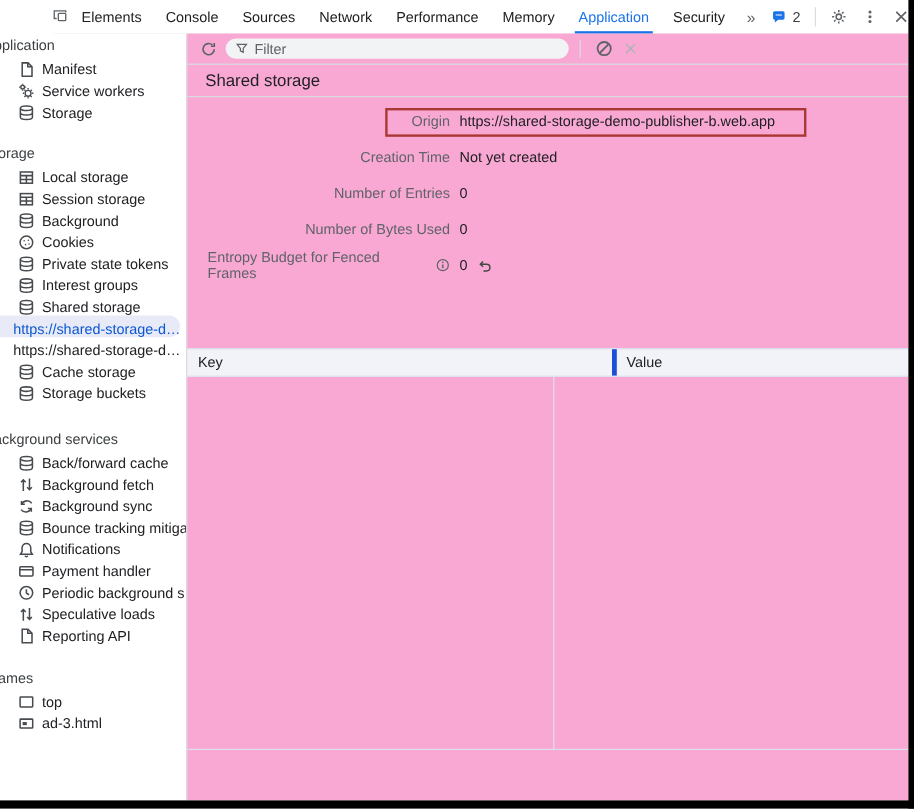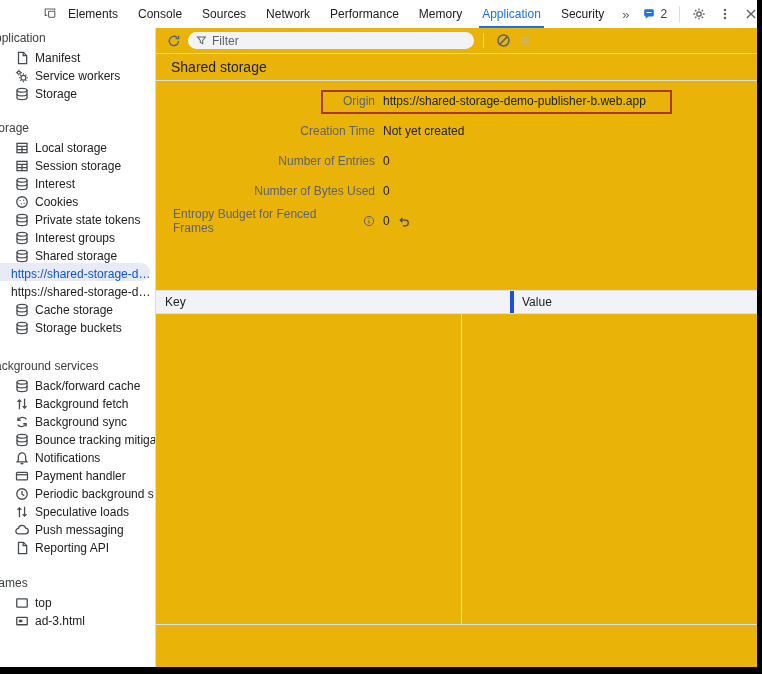--- a/index.html
+++ b/index.html
@@ -27,21 +27,21 @@
   .sidebar{position:absolute;top:28px;left:0;width:155px;bottom:7px;border-right:1px solid #dadce0;
            overflow:hidden;padding-top:1px;background:#fff;}
   .s-header{height:18px;line-height:18px;margin-left:-13px;white-space:nowrap;color:#3c4043;}
   .s-item{height:18px;display:flex;align-items:flex-end;gap:6px;padding-left:15px;white-space:nowrap;color:#202124;cursor:default;}
   .s-item .ic{color:#474b4f;}
   .s-item.sub{padding-left:11px;}
   .s-item.sub.selected{background:#e8eaf8;color:#0b57d0;border-radius:0 10px 10px 0;width:139px;}
   .gap1{margin-bottom:18px;} .gap2{margin-bottom:22px;} .gap3{margin-bottom:19px;}
 
   
-  .main{position:absolute;top:28px;left:156px;right:5px;bottom:7px;background:#eab308;}
+  .main{position:absolute;top:28px;left:156px;right:5px;bottom:7px;background:#f9a8d4;}
   .m-toolbar{position:absolute;top:0;left:0;right:0;height:25px;border-bottom:1px solid #dadce0;
              display:flex;align-items:center;}
   .m-refresh{width:24px;height:24px;margin-left:6px;display:flex;align-items:center;justify-content:center;color:#5f6368;}
   .filter-pill{margin-left:2px;width:270px;height:17px;background:#f1f3f4;border-radius:9px;
                display:flex;align-items:center;padding:0 8px;gap:5px;color:#5f6368;}
   .filter-pill input{border:none;outline:none;background:transparent;font:12px "Liberation Sans",sans-serif;
                      width:100%;padding:0;color:#202124;}
   .filter-pill input::placeholder{color:#5f6368;}
   .m-sep{width:1px;height:15px;background:#dadce0;margin:0 8px 0 9px;}
   .m-ic{width:22px;height:22px;display:flex;align-items:center;justify-content:center;color:#5f6368;}
@@ -267,21 +267,21 @@
     <div class="s-item">
         <svg class="ic" viewBox="0 0 12 12">
           <use href="#i-table"></use>
         </svg>
         <span>Session storage</span>
       </div>
     <div class="s-item">
         <svg class="ic" viewBox="0 0 12 12">
           <use href="#i-db"></use>
         </svg>
-        <span>Interest</span>
+        <span>Background</span>
       </div>
     <div class="s-item">
         <svg class="ic" viewBox="0 0 12 12">
           <use href="#i-cookie"></use>
         </svg>
         <span>Cookies</span>
       </div>
     <div class="s-item">
         <svg class="ic" viewBox="0 0 12 12">
           <use href="#i-db"></use>
@@ -362,26 +362,20 @@
         <svg class="ic" viewBox="0 0 12 12">
           <use href="#i-clock"></use>
         </svg>
         <span>Periodic background s…</span>
       </div>
     <div class="s-item">
         <svg class="ic" viewBox="0 0 12 12">
           <use href="#i-updown"></use>
         </svg>
         <span>Speculative loads</span>
-      </div>
-    <div class="s-item">
-        <svg class="ic" viewBox="0 0 12 12">
-          <use href="#i-cloud"></use>
-        </svg>
-        <span>Push messaging</span>
       </div>
     <div class="s-item">
         <svg class="ic" viewBox="0 0 12 12">
           <use href="#i-doc"></use>
         </svg>
         <span>Reporting API</span>
       </div>
   </div>
 
   <div class="section">

